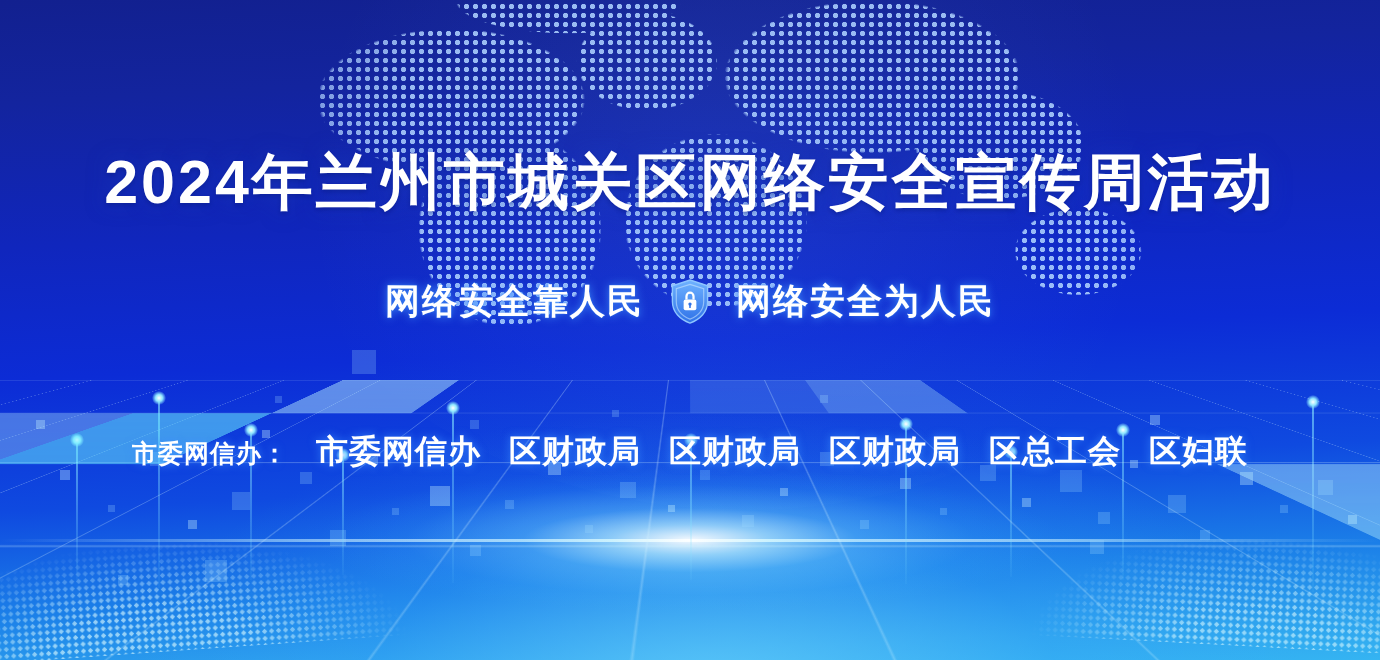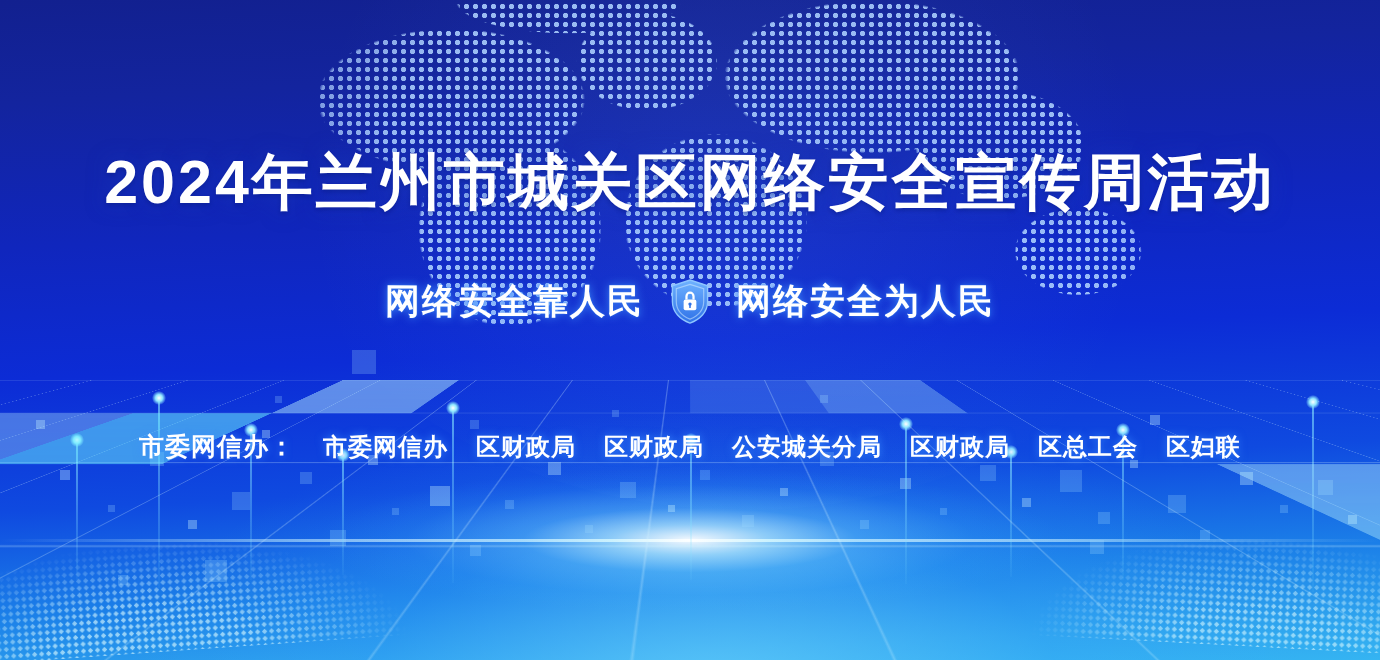--- a/index.html
+++ b/index.html
@@ -168,21 +168,21 @@
   }
   #org-label {
     color: #ffffff;
     font-size: 25px;
     font-weight: 700;
     letter-spacing: 1px;
     text-shadow: 0 0 9px rgba(60,140,255,0.9);
   }
   .org-item {
     color: #ffffff;
-    font-size: 24px;
+    font-size: 32px;
     font-weight: 700;
     letter-spacing: 1px;
     margin-left: 28px;
     text-shadow: 0 0 9px rgba(60,140,255,0.9);
   }
 </style>
 </head>
 <body>
 
 <div id="banner">
@@ -318,20 +318,19 @@
       </svg>
 
       <span class="sub-text">网络安全为人民</span>
     </div>
 
     <div id="organizers">
       <span id="org-label">市委网信办：</span>
     <span class="org-item">市委网信办</span>
         <span class="org-item">区财政局</span>
         <span class="org-item">区财政局</span>
-        <span class="org-item">公安城关分局</span>
         <span class="org-item">区财政局</span>
         <span class="org-item">区总工会</span>
         <span class="org-item">区妇联</span>
       </div>
 
   </div>
 </div>
 
 </body></html>

